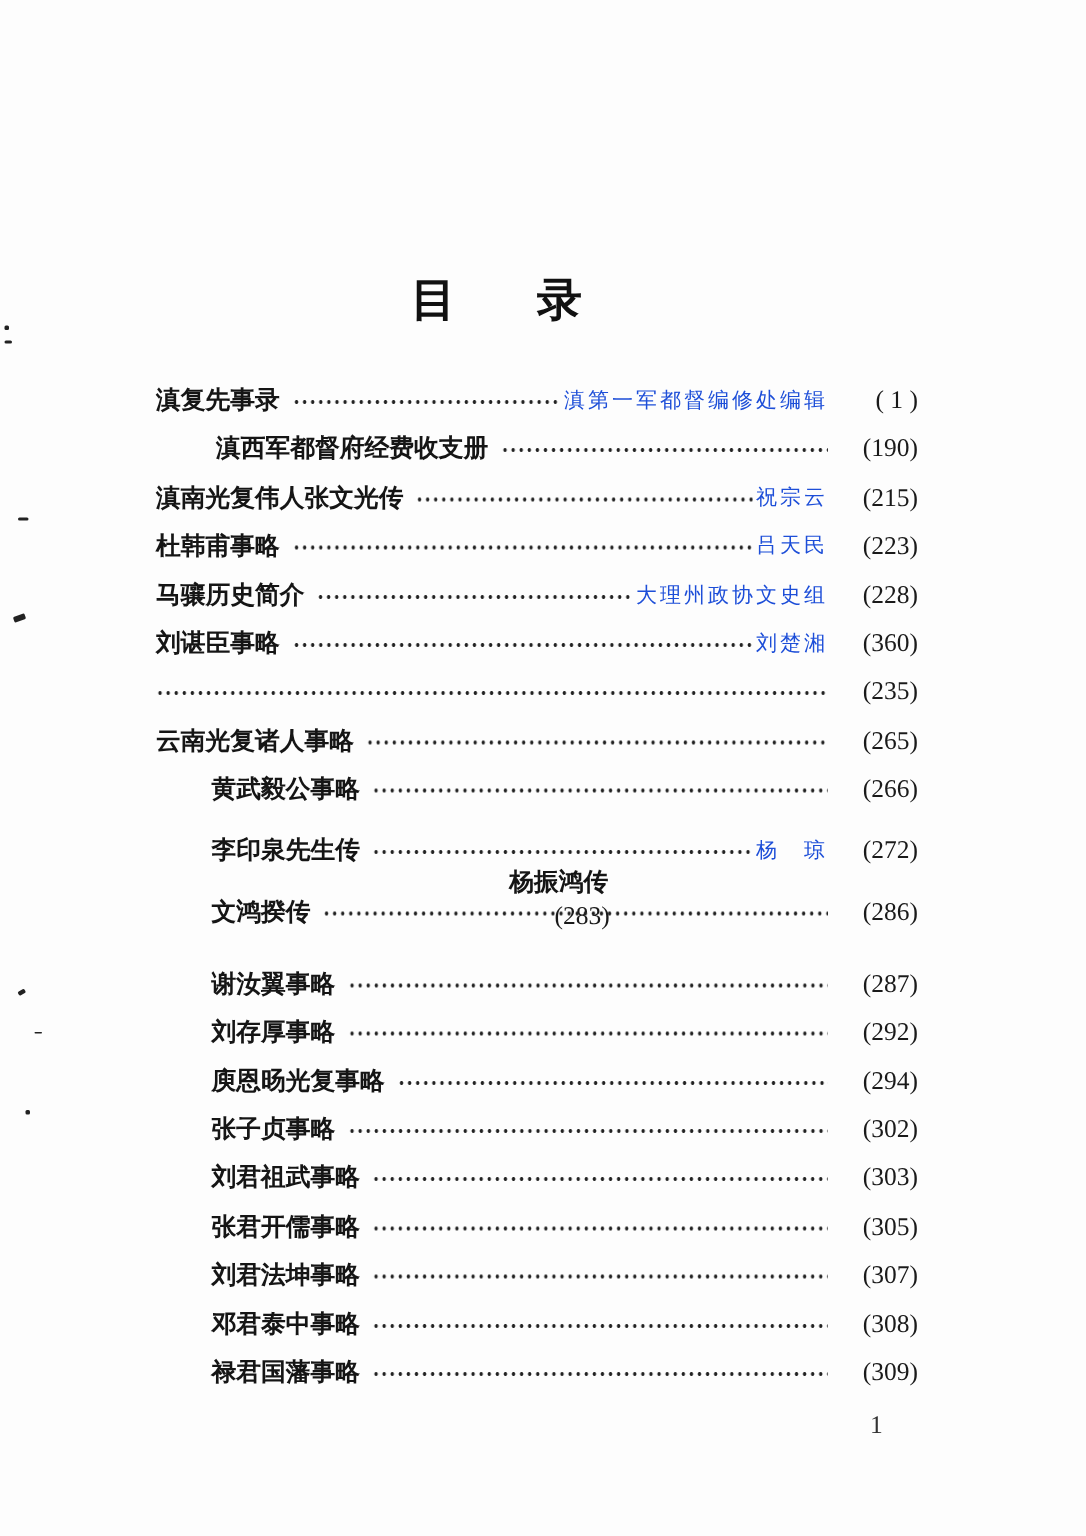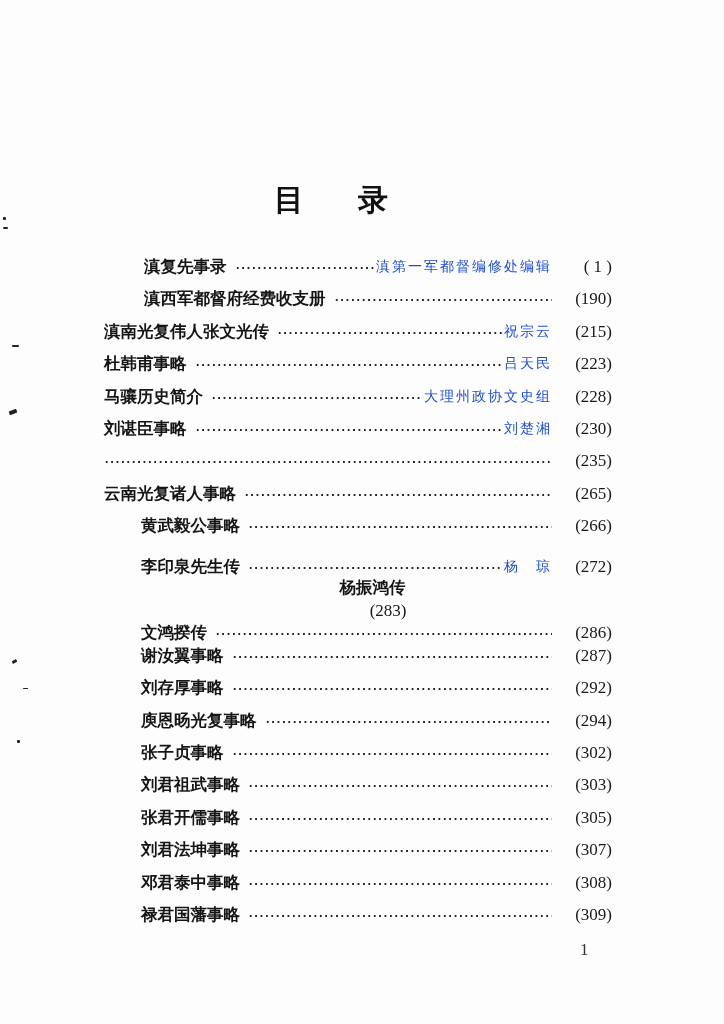--- a/index.html
+++ b/index.html
@@ -83,21 +83,21 @@
   }
 </style>
 </head>
 <body>
 
 <div class="page-title">
   <span>目</span><span class="gap"></span><span>录</span>
 </div>
 
 <div class="toc" id="toc">
-    <div class="toc-row" style="top: 0px; left: 104px; right: 112px; margin-left: 40px;">
+    <div class="toc-row" style="top: 0px; left: 104px; right: 112px;">
       <span class="title">滇复先事录</span>
       <span class="leader"></span>
       <span class="author">滇第一军都督编修处编辑</span>
       <span class="pg">( 1 )</span>
     </div>
     <div class="toc-row" style="top: 32.4px; left: 104px; right: 112px; margin-left: 40px;">
       <span class="title">滇西军都督府经费收支册</span>
       <span class="leader"></span>
       <span class="pg">(190)</span>
     </div>
@@ -116,21 +116,21 @@
     <div class="toc-row" style="top: 129.6px; left: 104px; right: 112px;">
       <span class="title">马骧历史简介</span>
       <span class="leader"></span>
       <span class="author">大理州政协文史组</span>
       <span class="pg">(228)</span>
     </div>
     <div class="toc-row" style="top: 162px; left: 104px; right: 112px;">
       <span class="title">刘谌臣事略</span>
       <span class="leader"></span>
       <span class="author">刘楚湘</span>
-      <span class="pg">(230)</span>
+      <span class="pg">(360)</span>
     </div>
     <div class="toc-row" style="top: 194.4px; left: 104px; right: 112px;">
       <span class="leader"></span>
       <span class="pg">(235)</span>
     </div>
     <div class="toc-row" style="top: 226.8px; left: 104px; right: 112px;">
       <span class="title">云南光复诸人事略</span>
       <span class="leader"></span>
       <span class="pg">(265)</span>
     </div>
@@ -143,21 +143,21 @@
       <span class="title">李印泉先生传</span>
       <span class="leader"></span>
       <span class="author">杨　琼</span>
       <span class="pg">(272)</span>
     </div>
     <div class="toc-row" style="top: 324px; left: 141px; right: 112px; flex-direction: column;">
       <span class="title">杨振鸿传</span>
       <span class="leader"></span>
       <span class="pg">(283)</span>
     </div>
-    <div class="toc-row" style="top: 366px; left: 141px; right: 112px; align-items: center;">
+    <div class="toc-row" style="top: 341px; left: 141px; right: 112px; align-items: center;">
       <span class="title">文鸿揆传</span>
       <span class="leader"></span>
       <span class="pg">(286)</span>
     </div>
     <div class="toc-row" style="top: 388.8px; left: 141px; right: 112px;">
       <span class="title">谢汝翼事略</span>
       <span class="leader"></span>
       <span class="pg">(287)</span>
     </div>
     <div class="toc-row" style="top: 421.2px; left: 141px; right: 112px;">

